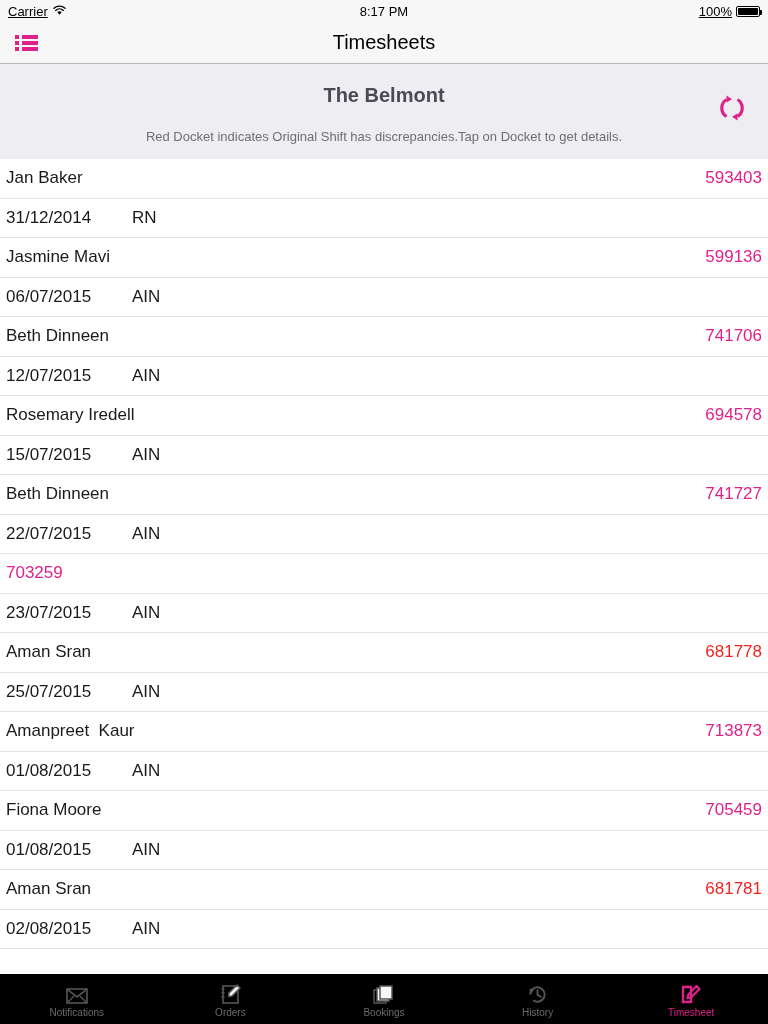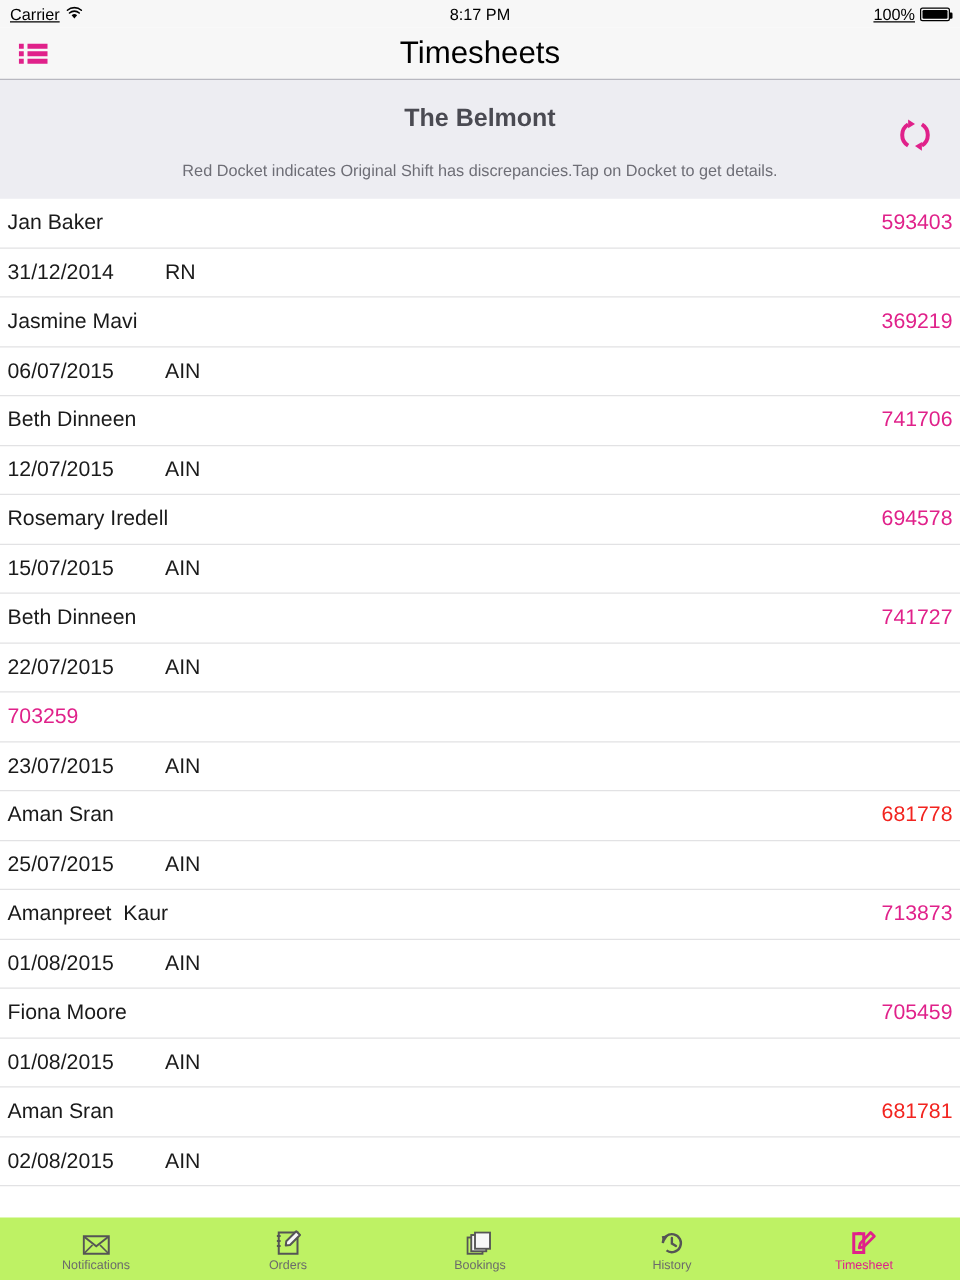--- a/index.html
+++ b/index.html
@@ -26,21 +26,21 @@
 
   
   .navbar {
     height:42px; flex:0 0 42px; background:#f7f7f7;
     display:flex; align-items:center; position:relative;
     border-bottom:1px solid #b8b8c0;
   }
   .nav-menu-btn { width:56px; display:flex; align-items:center; justify-content:center; cursor:pointer; }
   .nav-title {
     position:absolute; left:0; right:0; text-align:center;
-    font-size:25px; color:#000; pointer-events:none;
+    font-size:20px; color:#000; pointer-events:none;
   }
 
   
   .venue-header {
     background:#ededf2; flex:0 0 95px;
     position:relative; padding-top:20px;
   }
   .venue-name { text-align:center; font-size:20px; font-weight:bold; color:#4a4a52; }
   .venue-note { text-align:center; font-size:13px; color:#6e6e76; margin-top:22px; }
   .refresh-btn {
@@ -66,21 +66,21 @@
   
   .footer-bar {
     flex:0 0 42px; background:#a9a9a9;
     display:flex; align-items:center; justify-content:center;
     font-size:19px; color:#5e5e5e;
     border-top:1px solid #999; border-bottom:1px solid #8e8e8e;
   }
 
   
   .tabbar {
-    flex:0 0 50px; background:#bef264; display:flex;
+    flex:0 0 50px; background:#000000; display:flex;
   }
   .tab {
     flex:1 1 0; display:flex; flex-direction:column;
     align-items:center; justify-content:center; gap:2px;
     cursor:pointer; padding-top:3px;
   }
   .tab-label { font-size:10px; color:#6b6b6b; }
   .tab-icon { height:22px; display:flex; align-items:flex-end; }
   .tab.active .tab-label { color:#e0218a; }
 </style>
@@ -141,21 +141,21 @@
   <div class="row">
         <span class="row-name">Jan Baker</span>
         <span class="row-docket docket-ok">593403</span>
       </div>
       <div class="row">
         <span class="row-date">31/12/2014</span>
         <span class="row-role">RN</span>
       </div>
       <div class="row">
         <span class="row-name">Jasmine Mavi</span>
-        <span class="row-docket docket-ok">369219</span>
+        <span class="row-docket docket-ok">599136</span>
       </div>
       <div class="row">
         <span class="row-date">06/07/2015</span>
         <span class="row-role">AIN</span>
       </div>
       <div class="row">
         <span class="row-name">Beth Dinneen</span>
         <span class="row-docket docket-ok">741706</span>
       </div>
       <div class="row">

